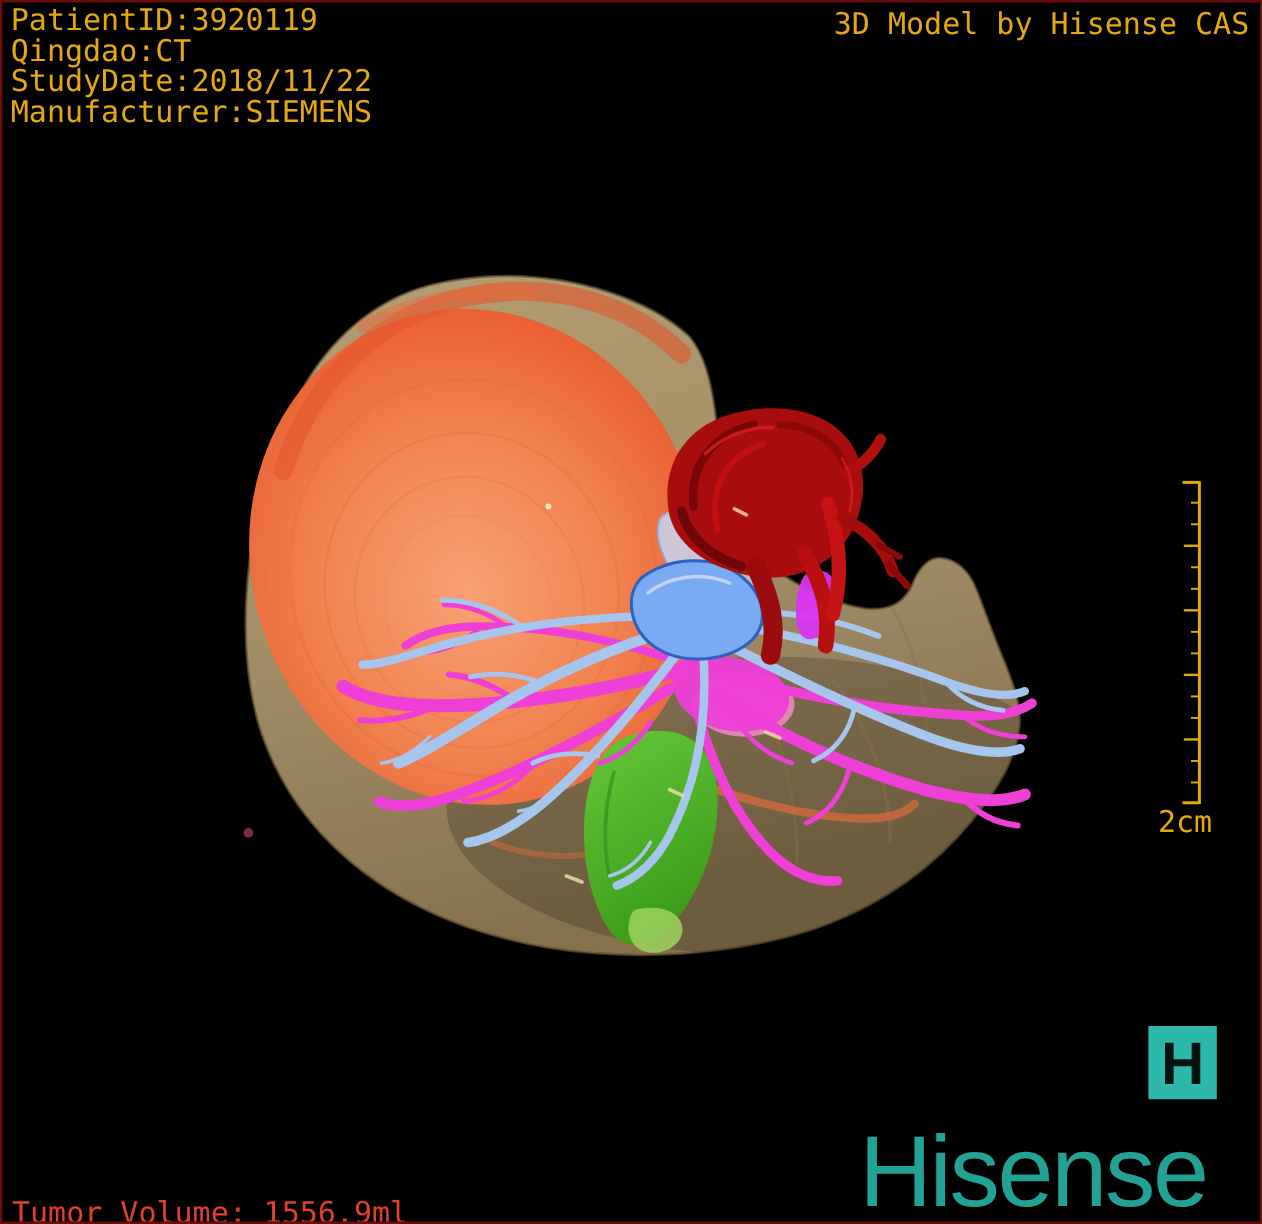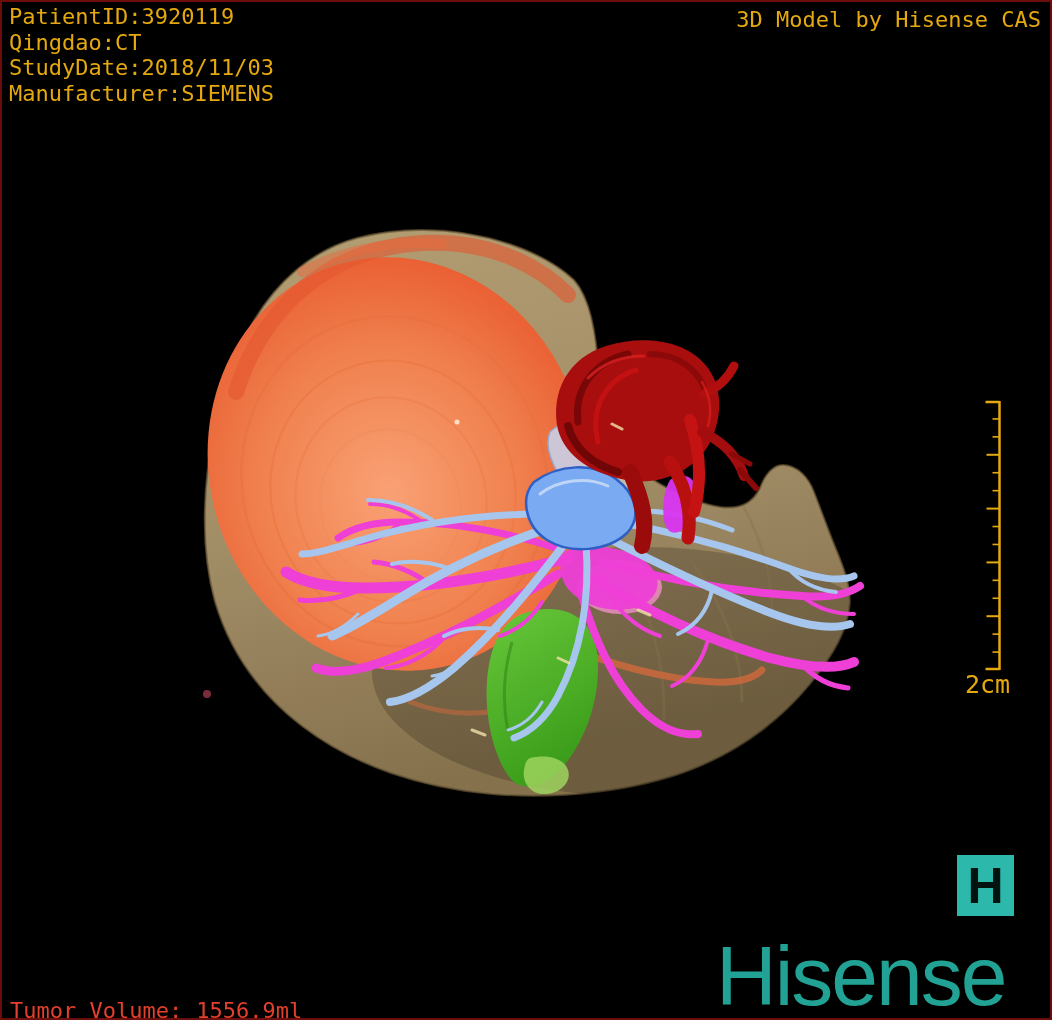--- a/index.html
+++ b/index.html
@@ -3,21 +3,21 @@
 <meta charset="utf-8">
 <style>
   html,body{margin:0;padding:0;background:#000;}
   .frame{
     position:relative;width:1052px;height:1020px;background:#000;
     border:2px solid #6B0D0B;box-sizing:border-box;overflow:hidden;
     font-family:"DejaVu Sans Mono",monospace;
   }
   .viewport{position:absolute;left:0;top:0;width:100%;height:100%;}
   .viewport svg{position:absolute;left:0;top:0;}
-  .hud{position:absolute;color:var(--gold,#E5A90F);font-size:22px;line-height:25.5px;white-space:pre;}
+  .hud{position:absolute;color:var(--gold,#E5A90F);font-size:25px;line-height:25.5px;white-space:pre;}
   .header{left:7px;top:2px;}
   .header div{white-space:pre;}
   .credit{right:9px;top:5px;text-align:right;}
   .footer{left:8px;top:941px;line-height:27px;}
   .footer .val{padding-left:14px;}
   .t-red{color:var(--tumor_text,#E2402C);}
   .scale-label{left:963px;top:668px;font-size:25px;line-height:30px;}
   .monogram{
     position:absolute;left:955px;top:853px;width:57px;height:61px;
     background:var(--monogram_bg,#2CB9AC);
@@ -195,21 +195,21 @@
             <line x1="990.5" x2="997.5" y1="542.4666666666667" y2="542.4666666666667" stroke-width="1.6"></line>
             <line x1="990.5" x2="997.5" y1="578.3333333333333" y2="578.3333333333333" stroke-width="1.6"></line>
             <line x1="990.5" x2="997.5" y1="596.2666666666667" y2="596.2666666666667" stroke-width="1.6"></line>
             <line x1="990.5" x2="997.5" y1="632.1333333333333" y2="632.1333333333333" stroke-width="1.6"></line>
             <line x1="990.5" x2="997.5" y1="650.0666666666667" y2="650.0666666666667" stroke-width="1.6"></line>
           </g>
       </g>
     </svg>
   </div>
 
-  <div class="hud header"><div>PatientID:3920119</div><div>Qingdao:CT</div><div>StudyDate:2018/11/03</div><div>Manufacturer:SIEMENS</div></div>
+  <div class="hud header"><div>PatientID:3920119</div><div>Qingdao:CT</div><div>StudyDate:2018/11/22</div><div>Manufacturer:SIEMENS</div></div>
 
   <div class="hud credit">3D Model by Hisense CAS</div>
 
   <div class="hud scale-label">2cm</div>
 
   <div class="hud footer">
     <div class="t-red"><span>Tumor Volume:</span><span class="val">1556.9ml</span></div>
     
   </div>
 

